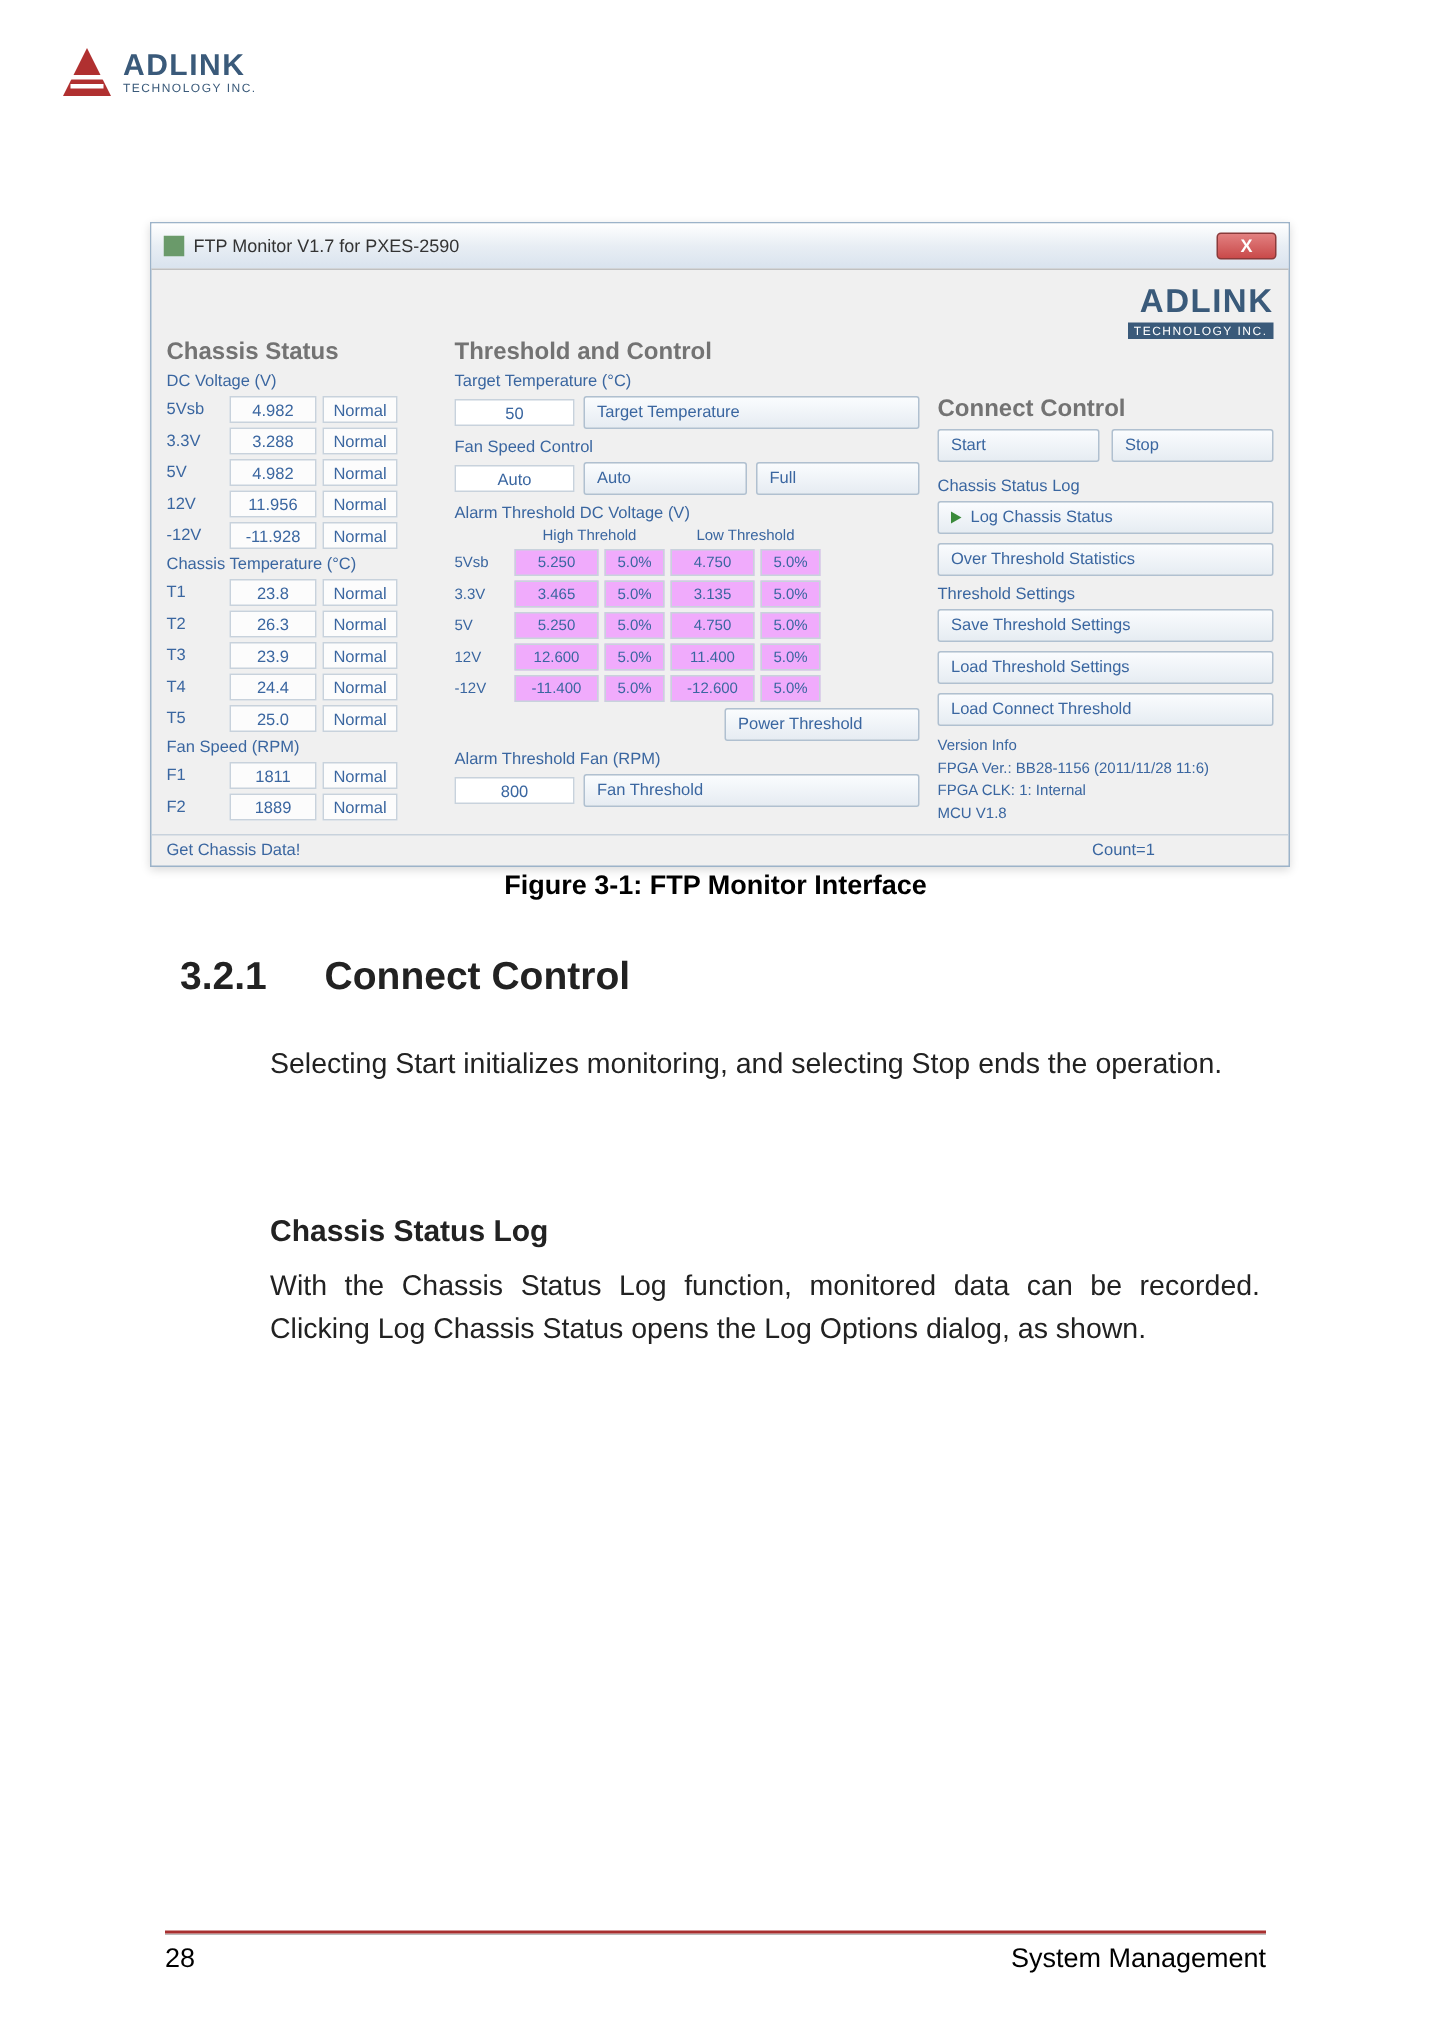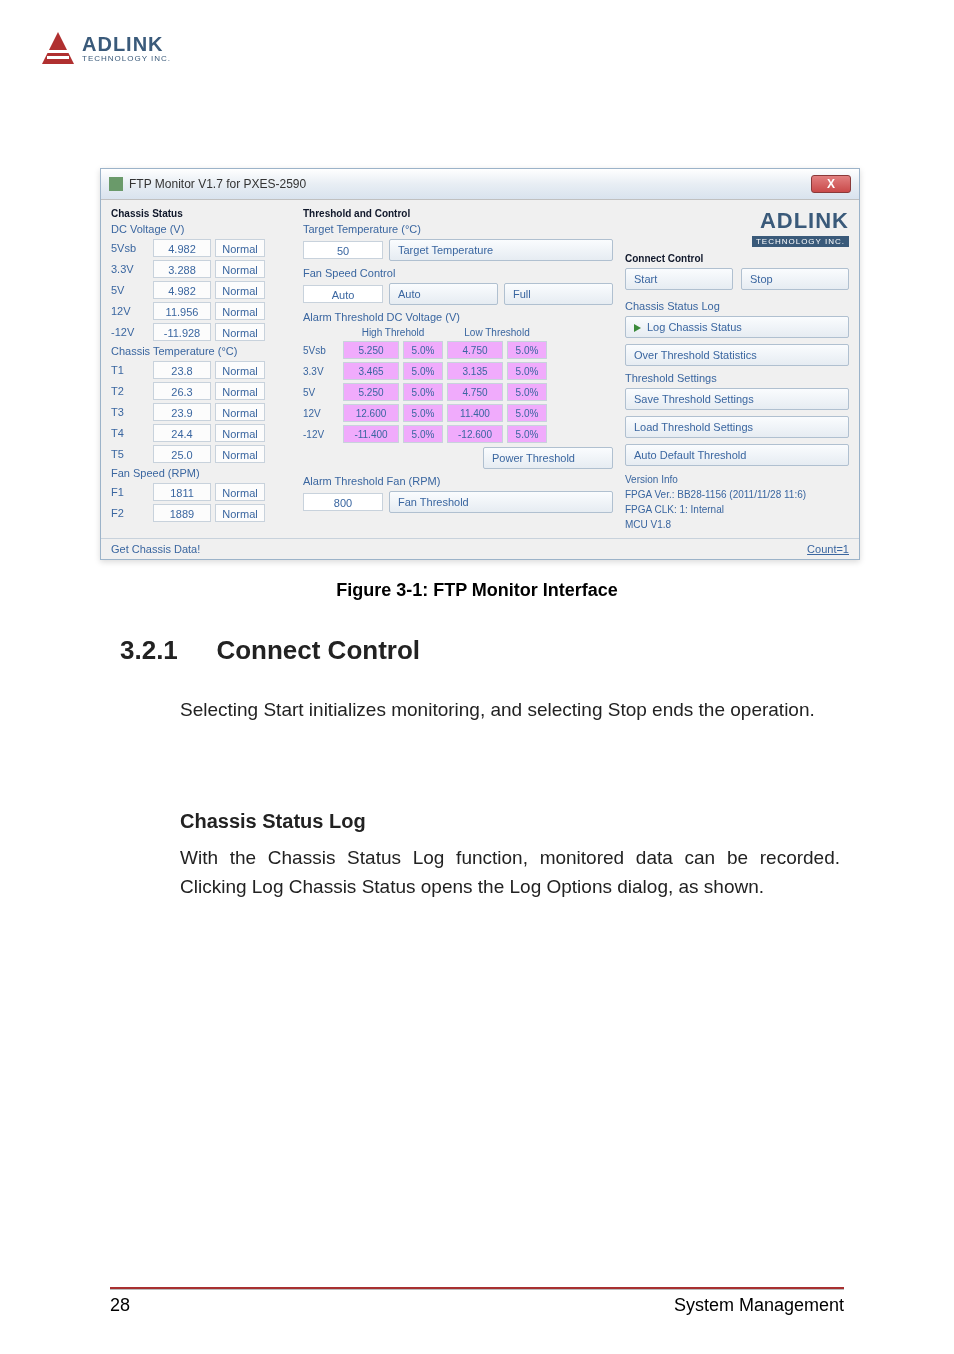--- a/index.html
+++ b/index.html
@@ -30,21 +30,21 @@
     line-height: 1;
   }
   .logo-text-bottom {
     font-size: 8px;
     color: #3a5a7a;
     letter-spacing: 1px;
   }
 
   .screenshot {
     position: absolute;
-    top: 168px;
+    top: 148px;
     left: 100px;
     width: 760px;
     border: 1px solid #9cb3c9;
     background: #f0f0f0;
     box-shadow: 0 2px 6px rgba(0,0,0,0.15);
     font-size: 11px;
   }
   .titlebar {
     background: linear-gradient(#ffffff, #e8eef4, #d9e3ee);
     border-bottom: 1px solid #c0c0c0;
@@ -70,24 +70,25 @@
   .content {
     display: flex;
     padding: 8px 10px 6px 10px;
     gap: 12px;
   }
   .col-left { width: 180px; }
   .col-mid  { width: 310px; }
   .col-right{ flex: 1; }
 
   .section-title {
-    color: #0f172a;
+    color: #737373;
     font-weight: bold;
-    font-size: 10px;
+    font-size: 16px;
     margin-bottom: 4px;
+    margin-top: 38px;
   }
   .sub-label {
     color: #3a66a0;
     font-size: 11px;
     margin: 4px 0 4px 0;
   }
 
   .vrow {
     display: grid;
     grid-template-columns: 38px 58px 50px;
@@ -191,21 +192,21 @@
   }
 
   .statusbar {
     border-top: 1px solid #c8d2dc;
     display: flex;
     padding: 4px 10px;
     color: #3a66a0;
     font-size: 11px;
   }
   .statusbar .left { flex: 1; }
-  .statusbar .right { width: 200px; text-align: right; text-decoration: underline; }
+  .statusbar .right { width: 200px; text-align: center; }
 
   .figure-caption {
     position: absolute;
     top: 580px;
     left: 0;
     width: 100%;
     text-align: center;
     font-weight: bold;
     font-size: 18px;
   }
@@ -430,21 +431,21 @@
 
       <div class="sub-label">Chassis Status Log</div>
       <div class="btn wide-btn">
         <span class="play-icon"></span><span>Log Chassis Status</span>
       </div>
       <div class="btn wide-btn">Over Threshold Statistics</div>
 
       <div class="sub-label">Threshold Settings</div>
       <div class="btn wide-btn">Save Threshold Settings</div>
       <div class="btn wide-btn">Load Threshold Settings</div>
-      <div class="btn wide-btn">Auto Default Threshold</div>
+      <div class="btn wide-btn">Load Connect Threshold</div>
 
       <div class="version-info">
         <div>Version Info</div>
         <div>FPGA Ver.: BB28-1156 (2011/11/28 11:6)</div>
         <div>FPGA CLK: 1: Internal</div>
         <div>MCU V1.8</div>
       </div>
     </div>
   </div>
 

